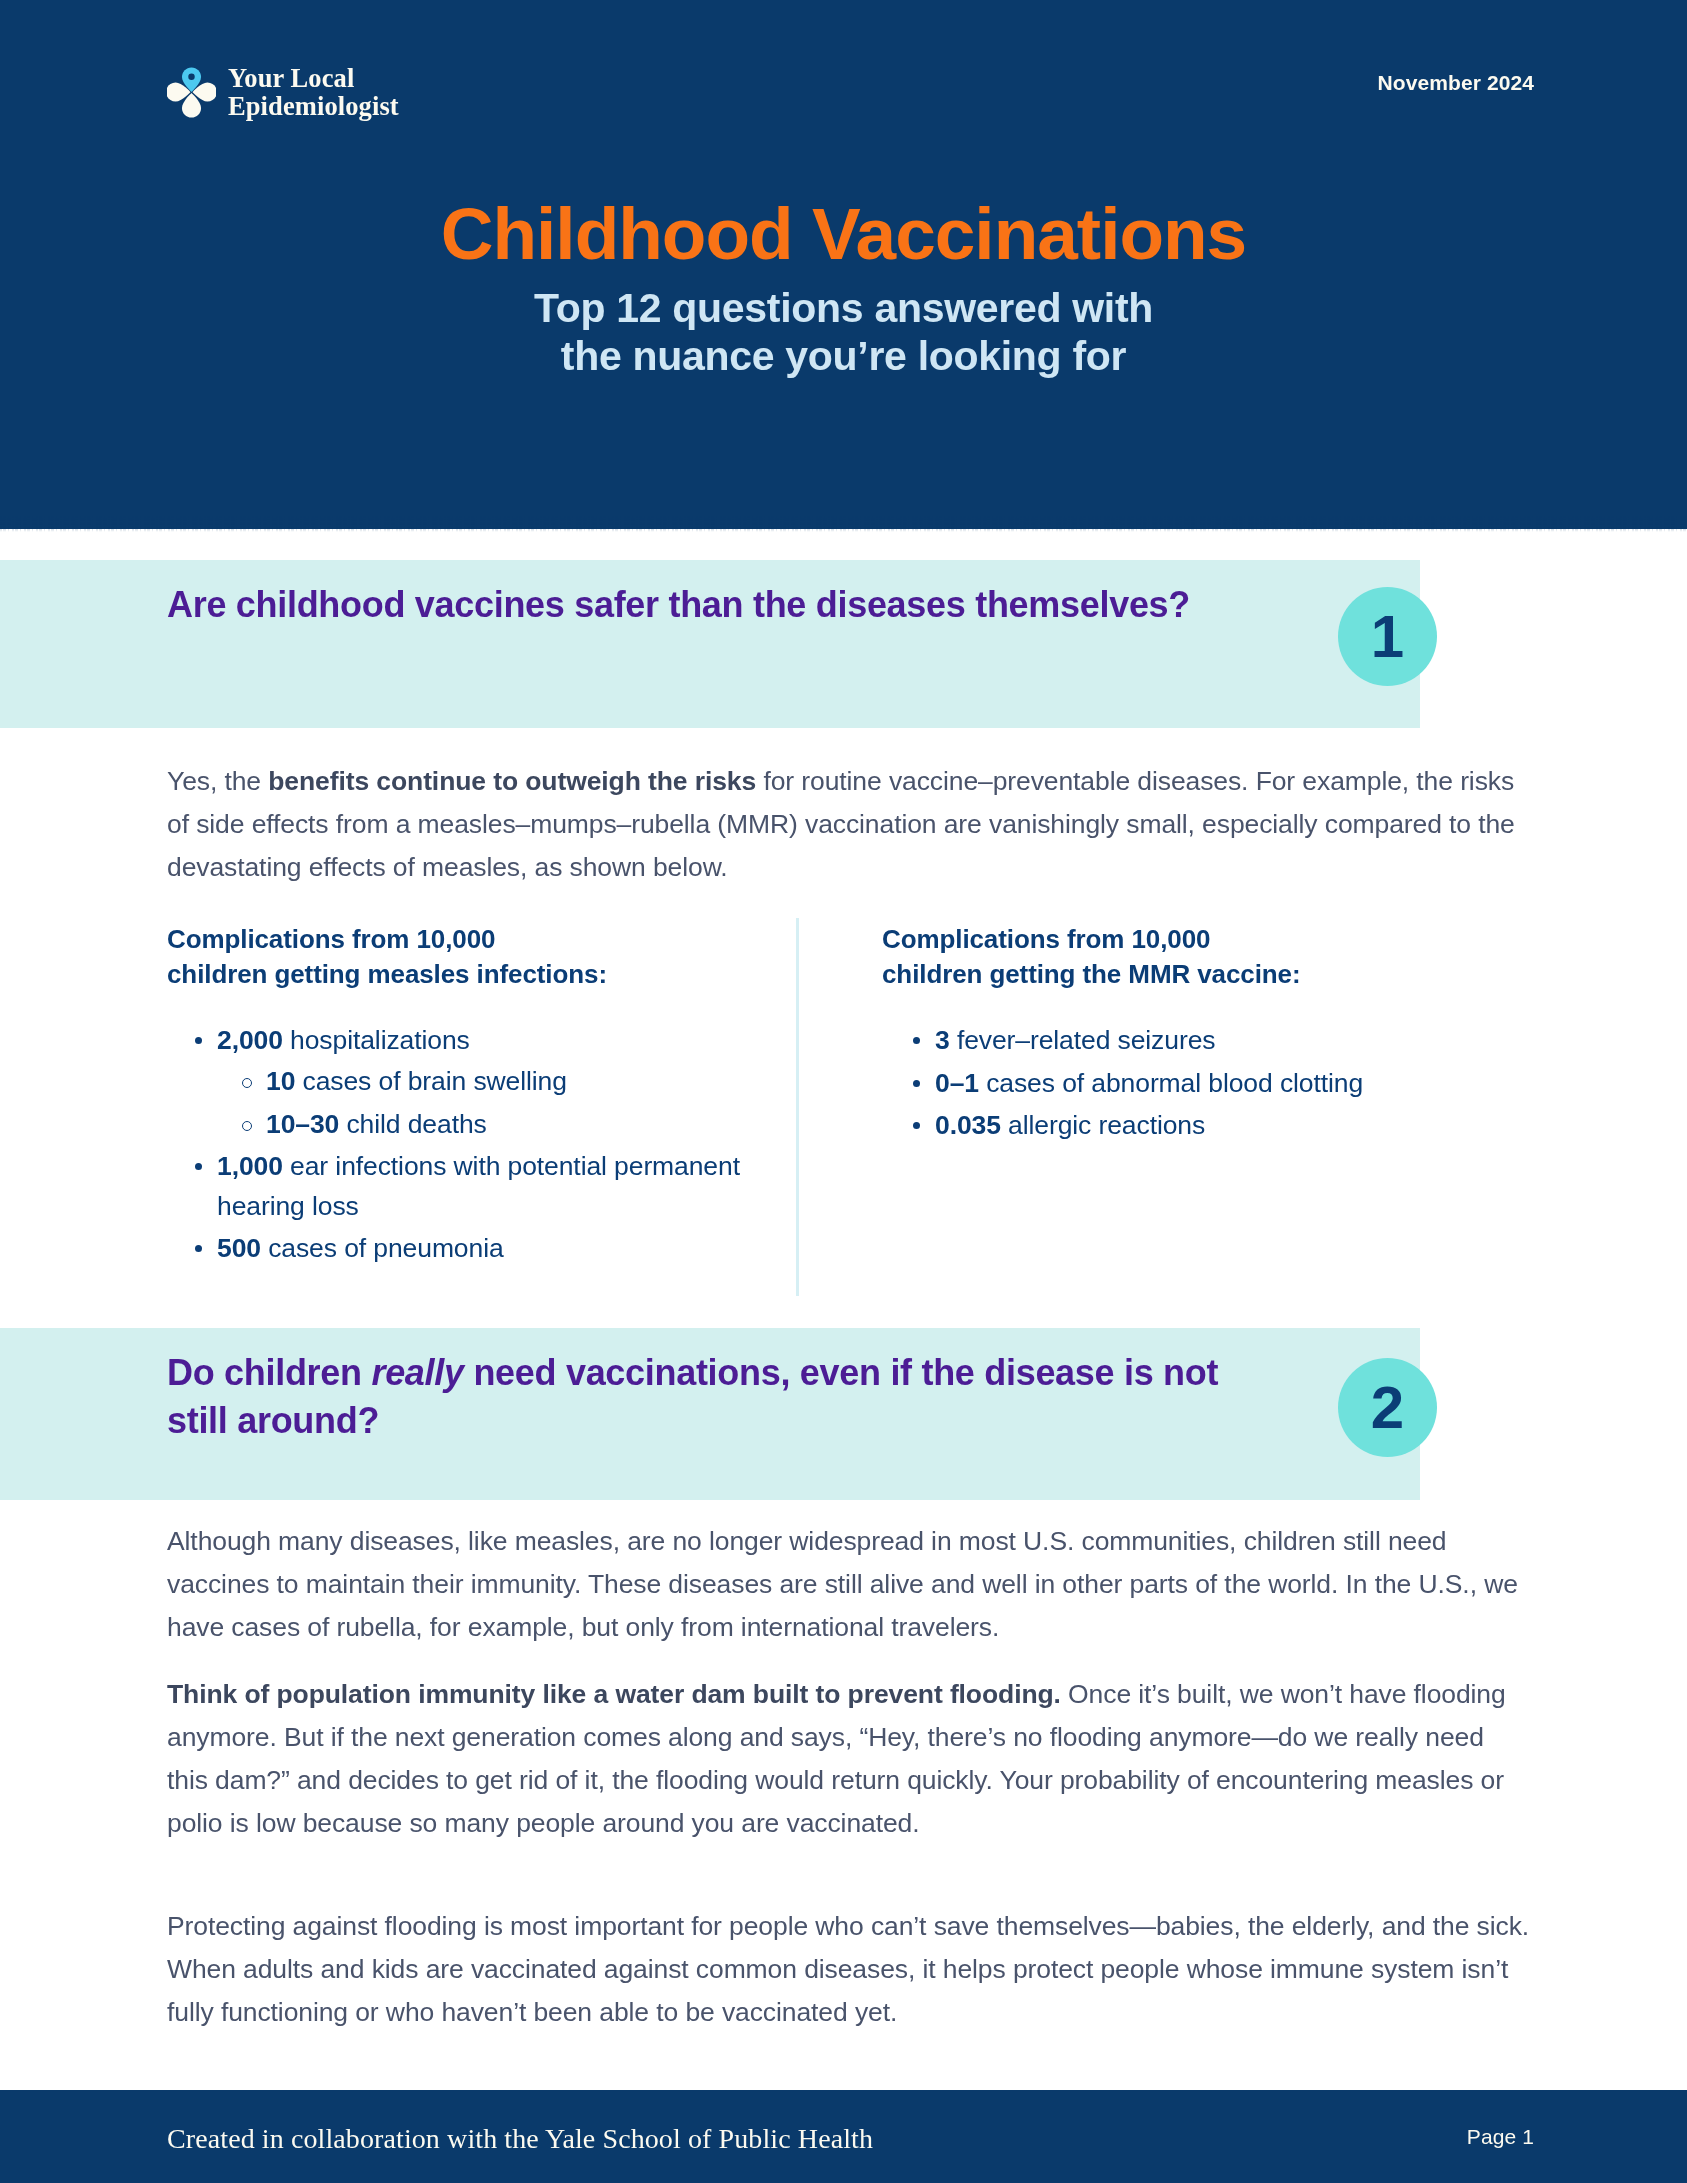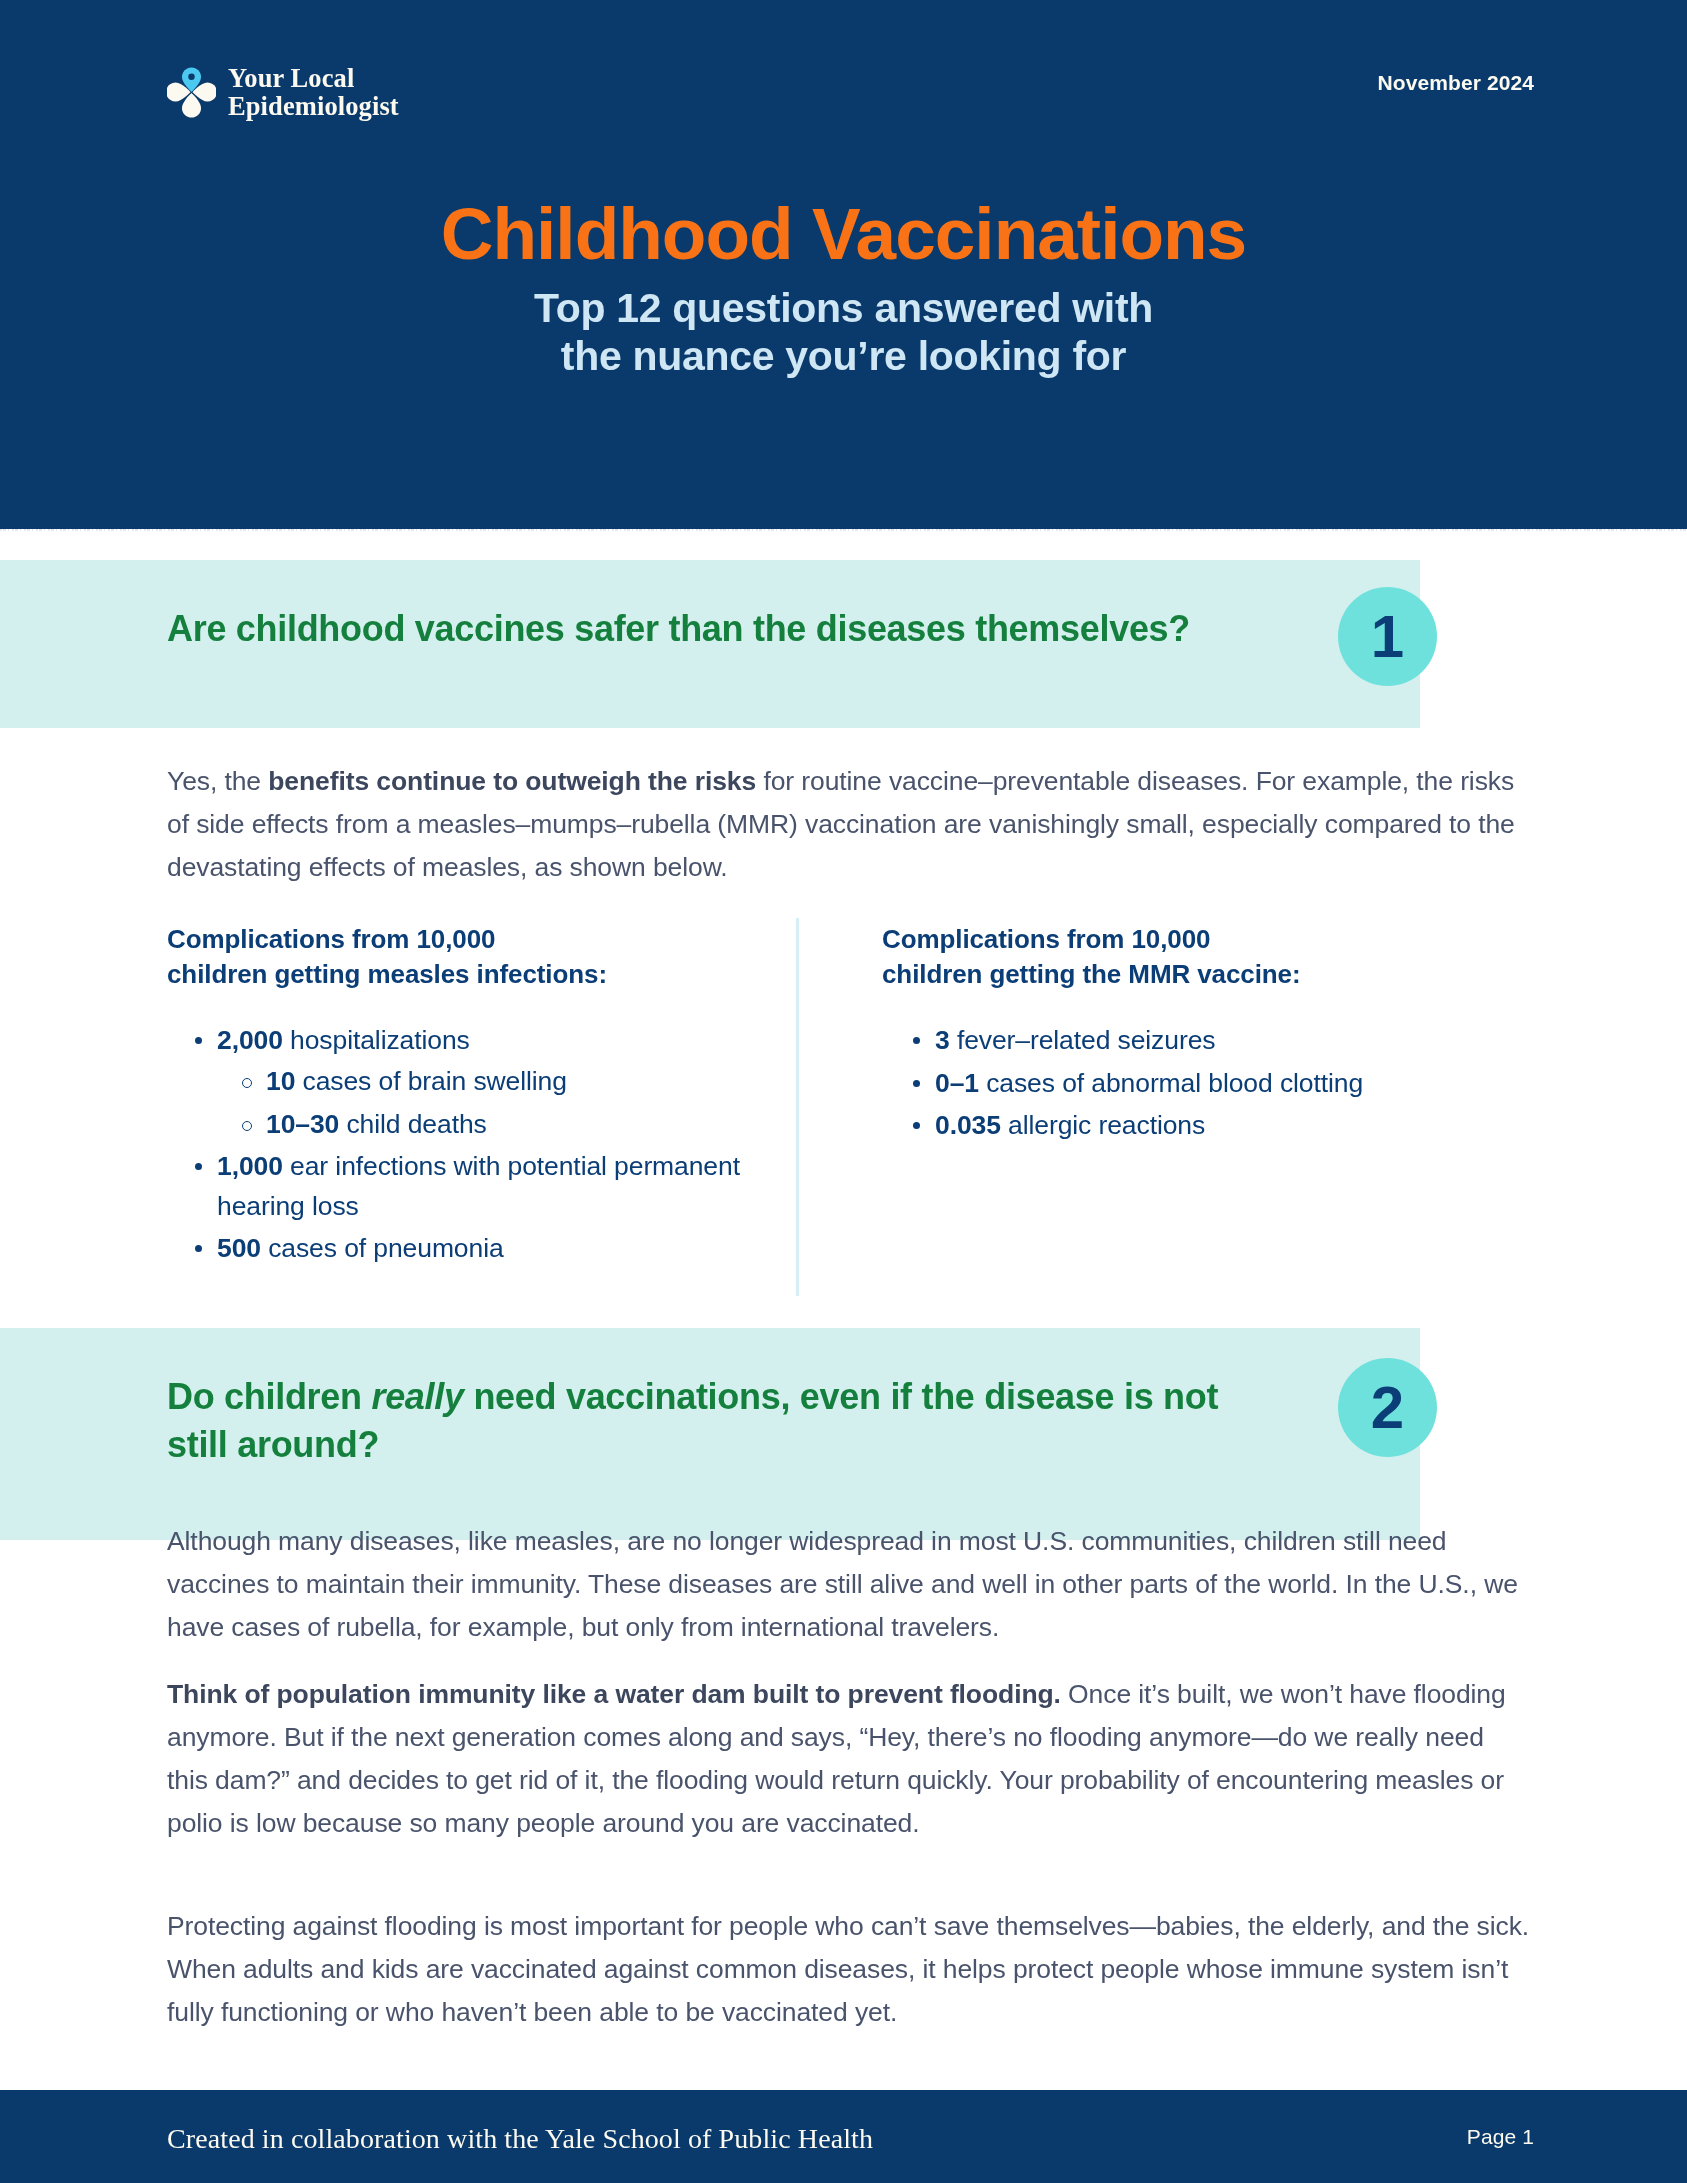--- a/index.html
+++ b/index.html
@@ -68,34 +68,34 @@
     margin-top:12px;
     color:#cfe6f4; font-weight:700; font-size:41px; line-height:1.18;
     letter-spacing:-0.3px; white-space:pre-line;
   }
 
   
   .qband{
     position:absolute; left:0; width:1420px; background:#d3f0ef;
   }
   .qband .qtext{
-    position:absolute; left:167px; top:45px; width:1092px;
-    color:#15803d; font-weight:700; font-size:36px; line-height:1.33;
+    position:absolute; left:167px; top:21px; width:1092px;
+    color:#4c1d95; font-weight:700; font-size:36px; line-height:1.33;
     letter-spacing:-0.3px;
   }
   .qband .qtext em{ font-style:italic; }
   .qbadge{
     position:absolute; width:99px; height:99px; border-radius:50%;
     background:#6fe1dc; display:flex; align-items:center; justify-content:center;
     color:#0b3d76; font-weight:700; font-size:60px; line-height:1;
   }
 
   #band1{ top:560px; height:168px; }
   #badge1{ left:1338px; top:587px; }
-  #band2{ top:1328px; height:212px; }
+  #band2{ top:1328px; height:172px; }
   #badge2{ left:1338px; top:1358px; }
 
   
   .para{
     position:absolute; left:167px; width:1363px;
     color:#49536b; font-size:26.5px; line-height:1.62; letter-spacing:-0.1px;
   }
   .para b{ color:#3c475e; font-weight:700; }
 
   #p1{ top:760px; }

